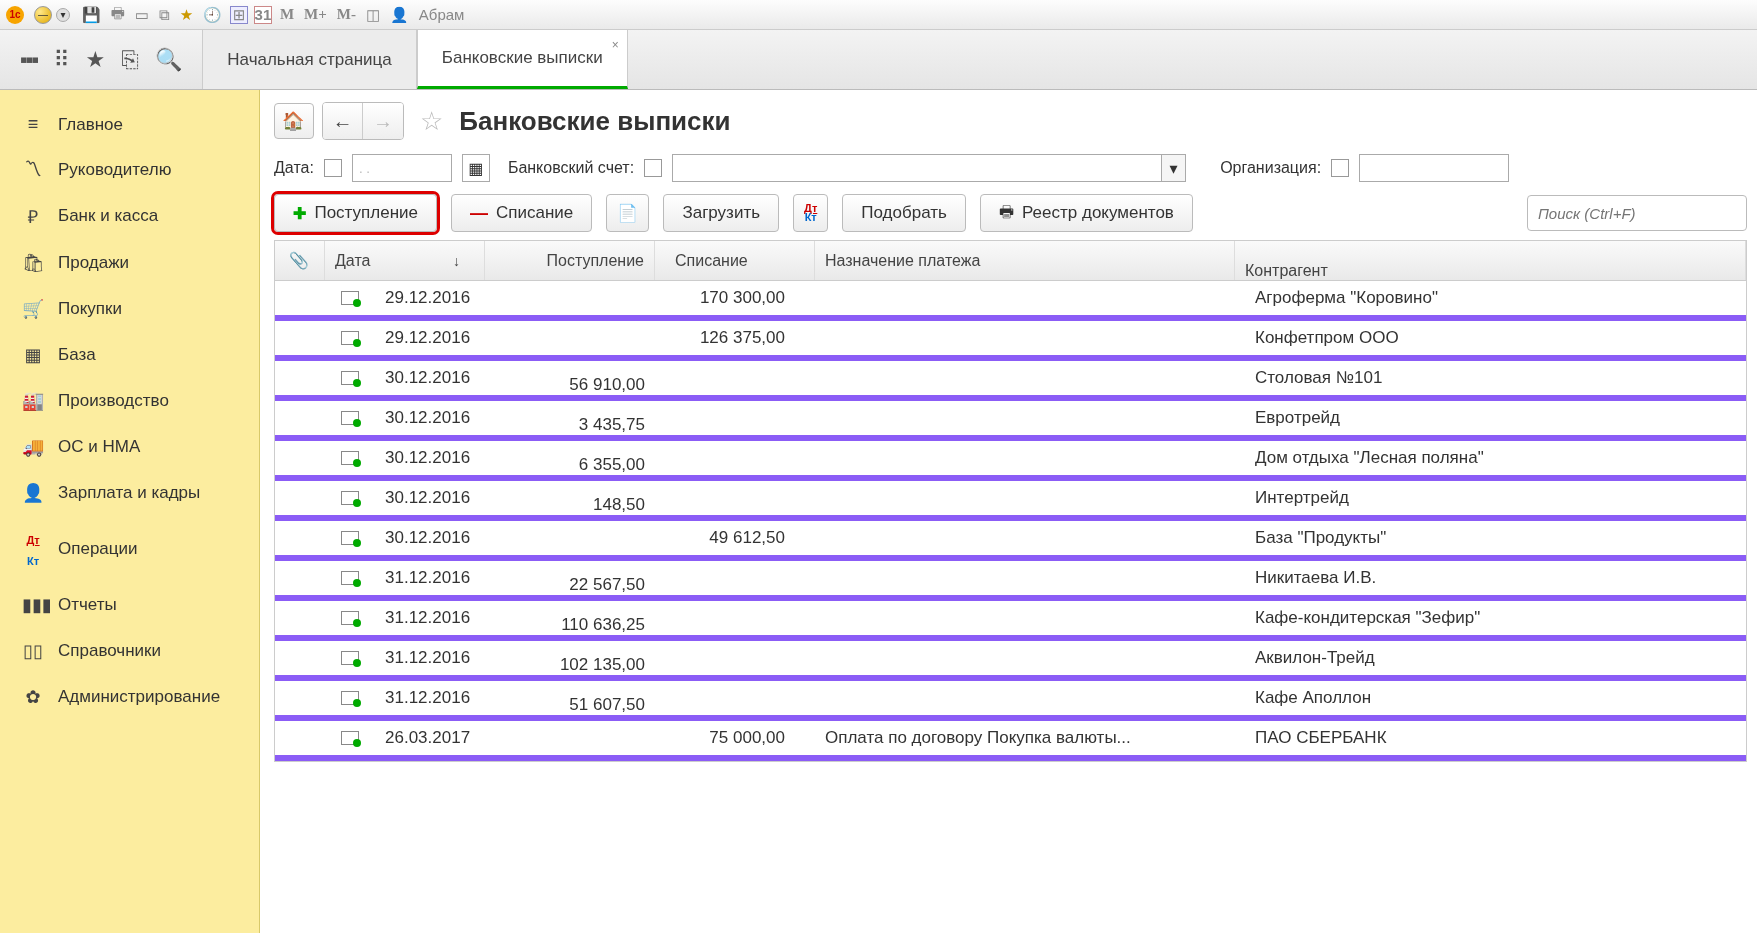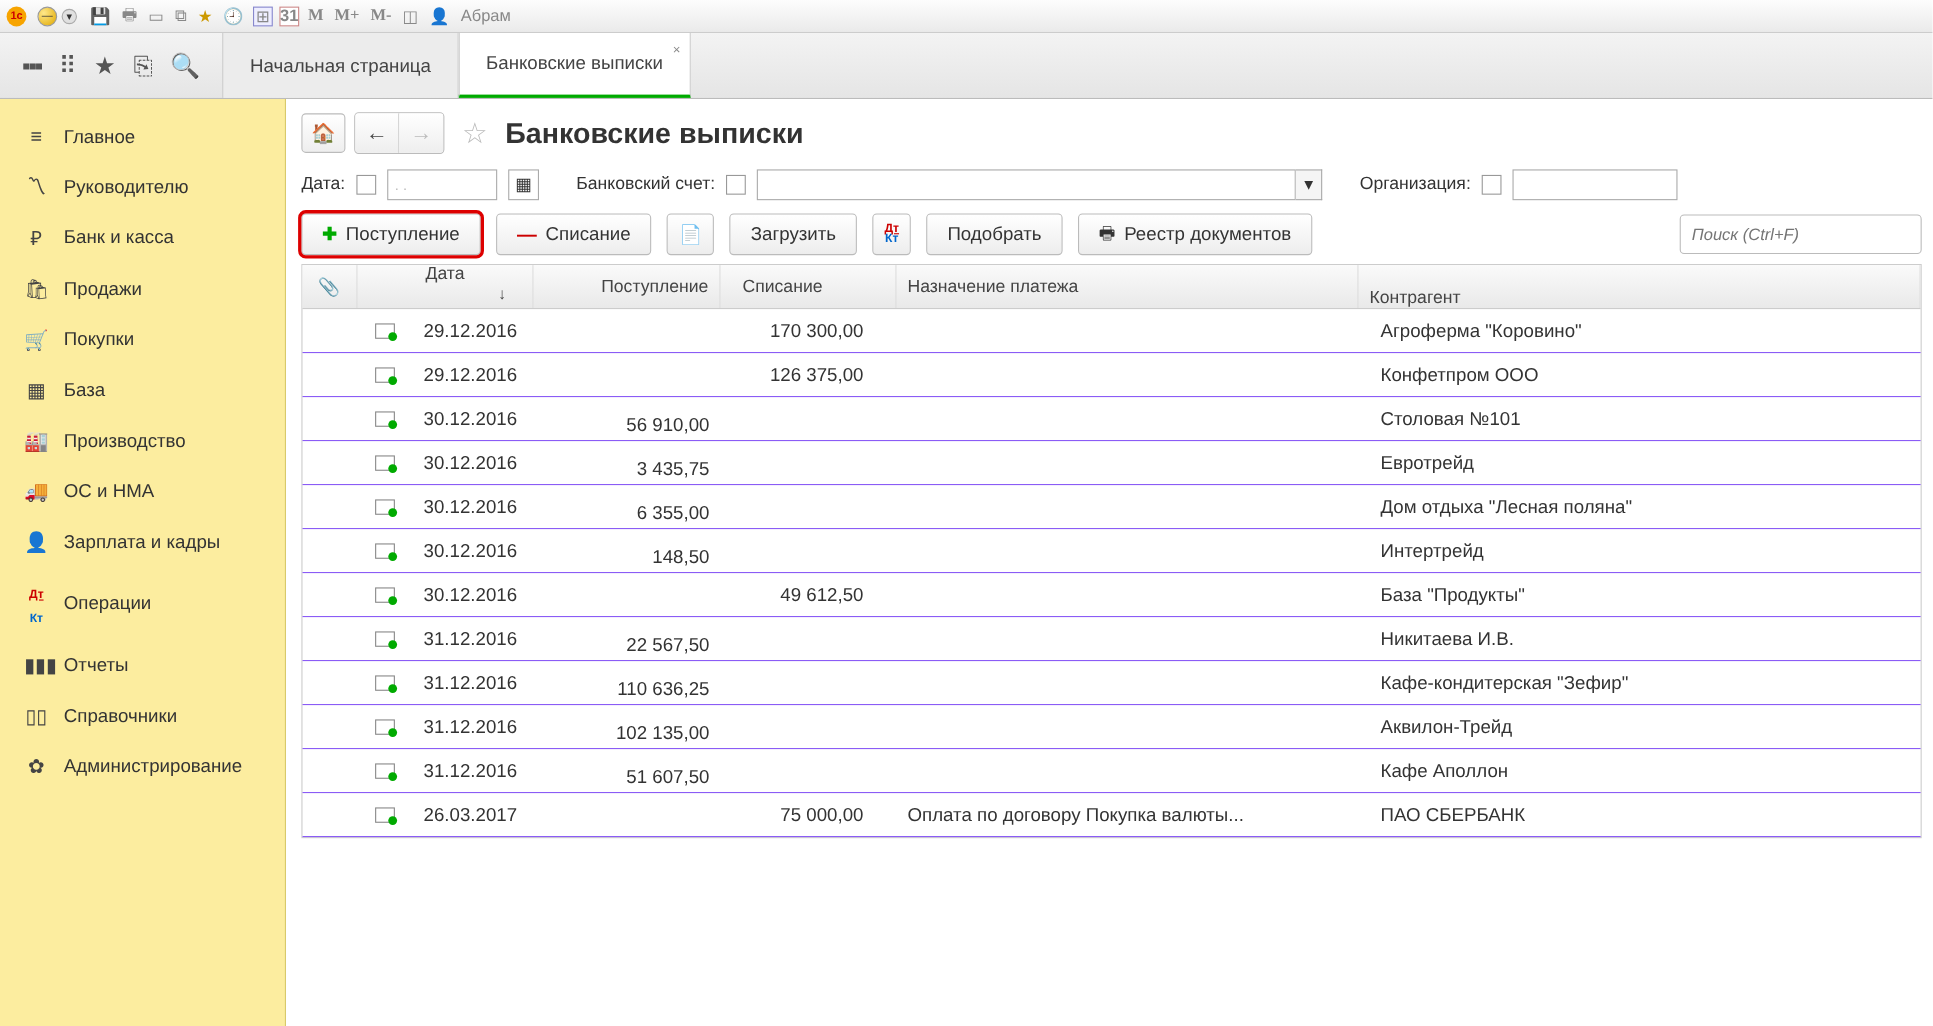--- a/index.html
+++ b/index.html
@@ -60,29 +60,29 @@
   .plus-ic{color:#0a0;font-weight:bold;font-size:16px;}
   .minus-ic{color:#c00;font-weight:bold;font-size:18px;}
   .search-box { margin-left:auto; }
   .search-box input{ height:36px; width:220px; border:1px solid #bbb; border-radius:4px; padding:0 10px; font-size:15px; font-style:italic; color:#aaa;}
   
   
   .grid { border:1px solid #ccc; }
   .grid-header { display:flex; background:linear-gradient(#fafafa,#e9e9e9); border-bottom:1px solid #ccc; height:40px; align-items:center; font-size:16px; color:#444;}
   .gh { padding:0 10px; border-right:1px solid #ddd; height:100%; display:flex; align-items:center; }
   .gh.clip{width:50px;justify-content:center;}
-  .gh.date{width:160px;flex-direction:column;}
+  .gh.date{width:160px;}
   .gh.in{width:170px;justify-content:flex-end;}
   .gh.out{width:160px;justify-content:flex-start; padding-left:20px;}
   .gh.purpose{width:420px;}
   .gh.agent{flex:1;align-items:flex-end;}
   .sort-arr{margin-left:auto; padding-right:14px; font-size:14px;}
   
   .grid-body { }
-  .gr { display:flex; height:40px; align-items:center; border-bottom:1px solid #8b5cf6; font-size:17px; color:#333;}
+  .gr { display:flex; height:40px; align-items:center; border-bottom:6px solid #8b5cf6; font-size:17px; color:#333;}
   .gc{ padding:0 10px; }
   .gc.clip{width:50px;}
   .gc.ic{width:50px; display:flex; justify-content:center;}
   .doc-ic{ width:18px;height:14px;border:1px solid #888;background:#fff;position:relative;}
   .doc-ic::after{content:"";position:absolute;bottom:-3px;right:-3px;width:8px;height:8px;background:#0a0;border-radius:50%;}
   .gc.date{width:110px;}
   .gc.in{width:170px; text-align:right;margin-top:13px;}
   .gc.out{width:160px; text-align:right; padding-right:30px;}
   .gc.purpose{width:420px; white-space:nowrap; overflow:hidden; text-overflow:ellipsis;}
   .gc.agent{flex:1; padding-left:20px;}
@@ -202,21 +202,21 @@
       </div>
       <span class="star">☆</span>
       <span class="page-title">Банковские выписки</span>
     </div>
 
     <div class="filter-row">
       <span>Дата:</span>
       <span class="chk"></span>
       <input class="date-inp" value=". ." style="">
       <span class="cal-btn">▦</span>
-      <span style="margin-left:24px;">Банковский счет:</span>
+      <span style="margin-left:8px;">Банковский счет:</span>
       <span class="chk"></span>
       <div class="combo">
         <input style="width: 490px;">
         <span class="dd">▾</span>
       </div>
       <span style="margin-left:24px;">Организация:</span>
       <span class="chk"></span>
       <div class="combo">
         <input style="width: 150px;">
       </div>

